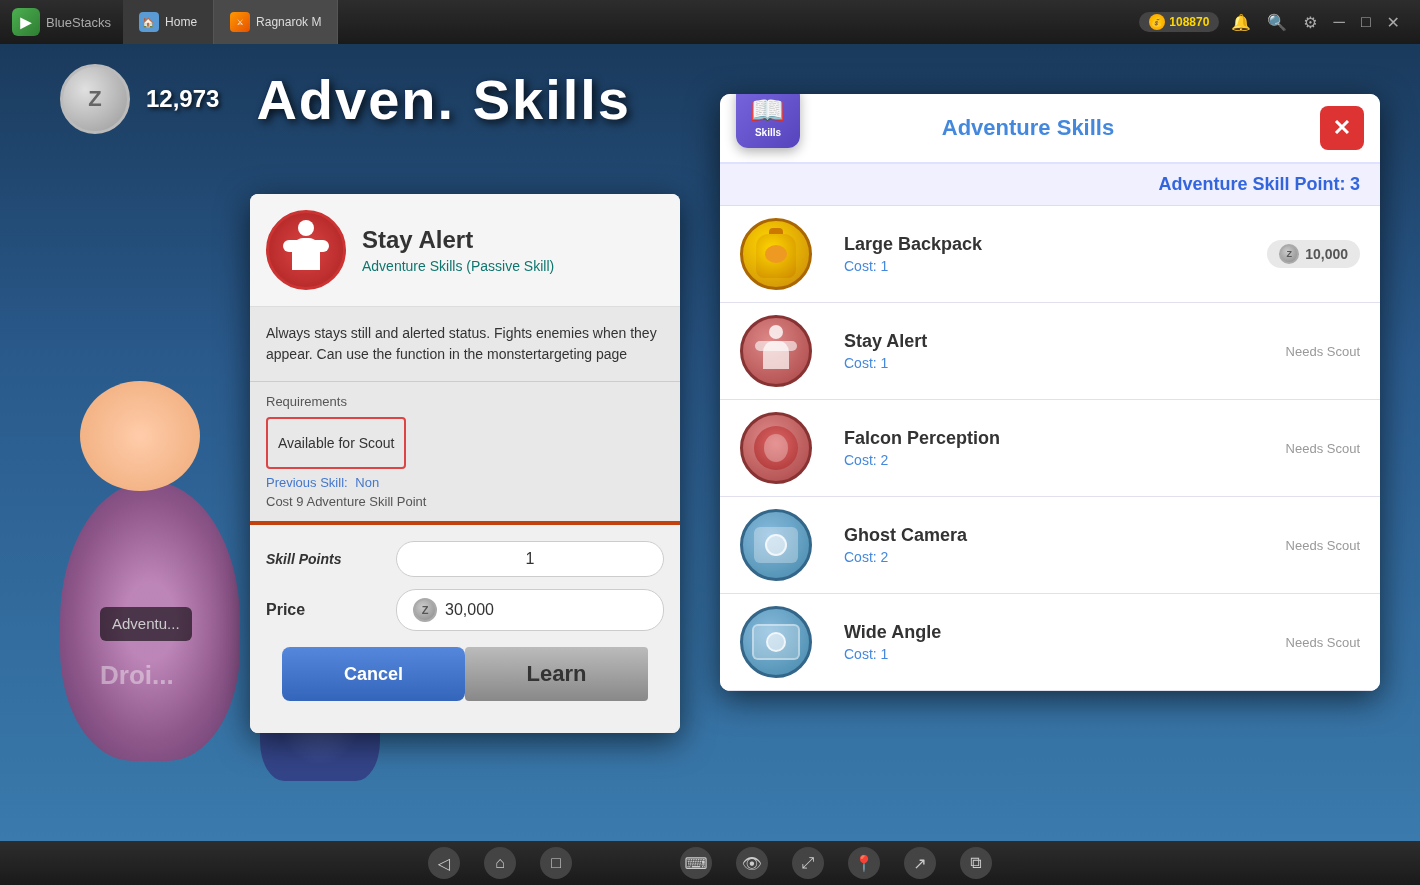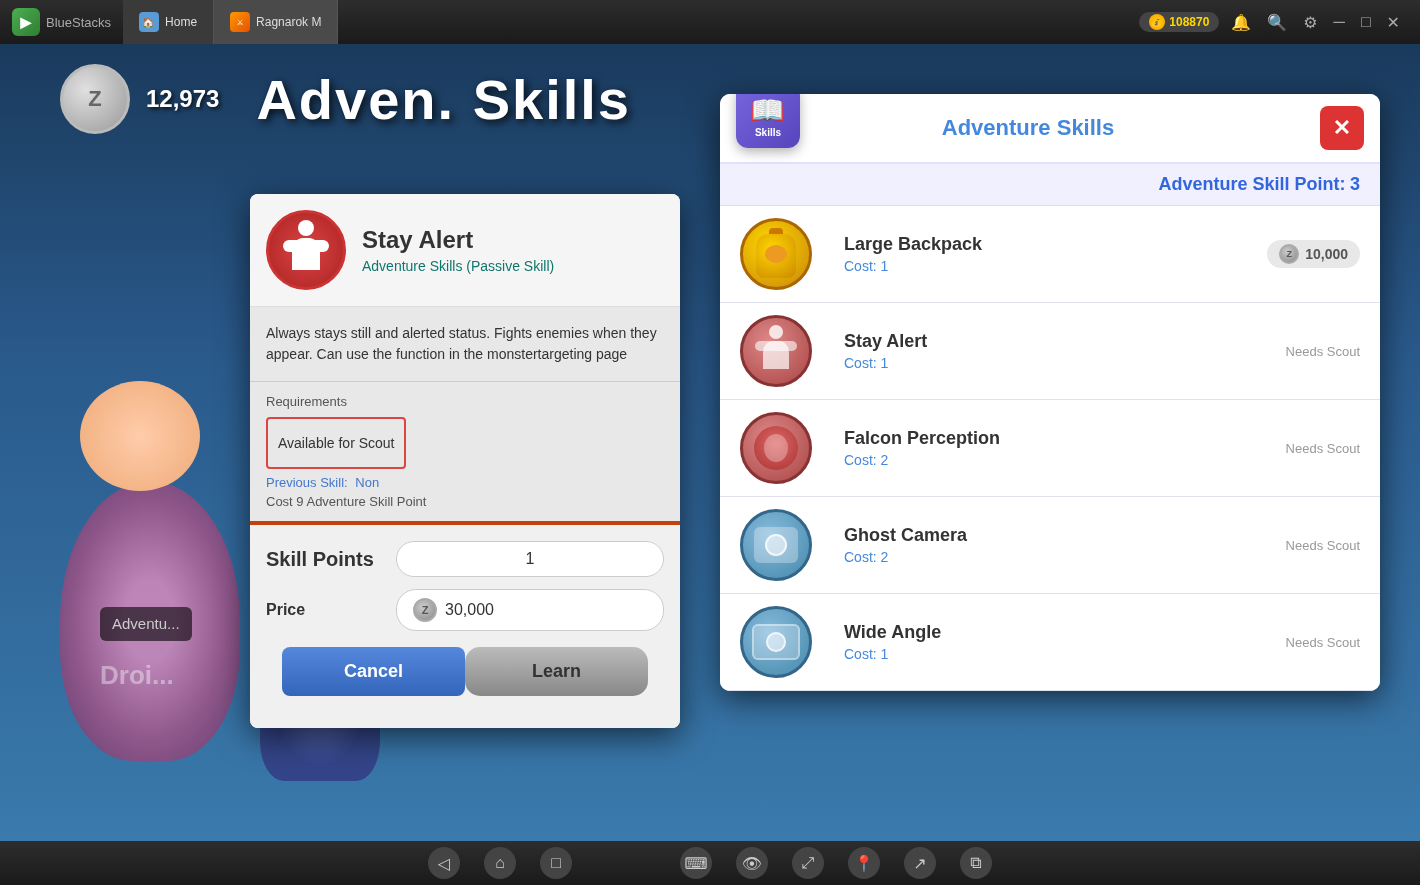--- a/index.html
+++ b/index.html
@@ -243,24 +243,25 @@
     .popup-stats {
       background: #f0f0f0;
       padding: 16px;
     }
     .stat-row {
       display: flex;
       align-items: center;
       margin-bottom: 12px;
     }
     .stat-label {
-      font-size: 20px;
+      font-size: 14px;
       font-weight: bold;
       color: #333;
       width: 130px;
+      font-style: italic;
     }
     .stat-input {
       flex: 1;
       background: white;
       border: 1px solid #ccc;
       border-radius: 20px;
       padding: 8px 16px;
       text-align: center;
       font-size: 16px;
       color: #333;
@@ -313,23 +314,23 @@
       font-size: 18px;
       font-weight: bold;
       cursor: pointer;
       text-align: center;
     }
     .btn-learn {
       flex: 1;
       padding: 14px;
       background: linear-gradient(180deg, #bbb, #888);
       border: none;
-      border-radius: 15px;
-      color: #333;
-      font-size: 18px;
+      border-radius: 4px;
+      color: #333;
+      font-size: 22px;
       font-weight: bold;
       cursor: pointer;
       text-align: center;
     }
 
     
     .skills-panel {
       position: absolute;
       top: 50px;
       right: 40px;

